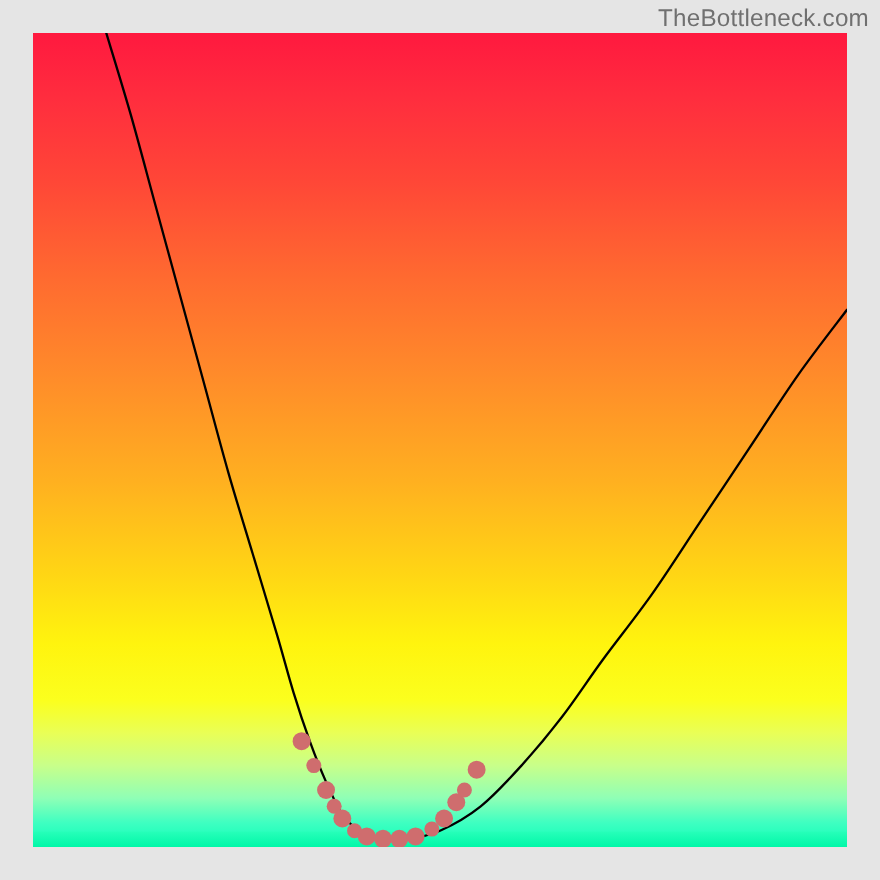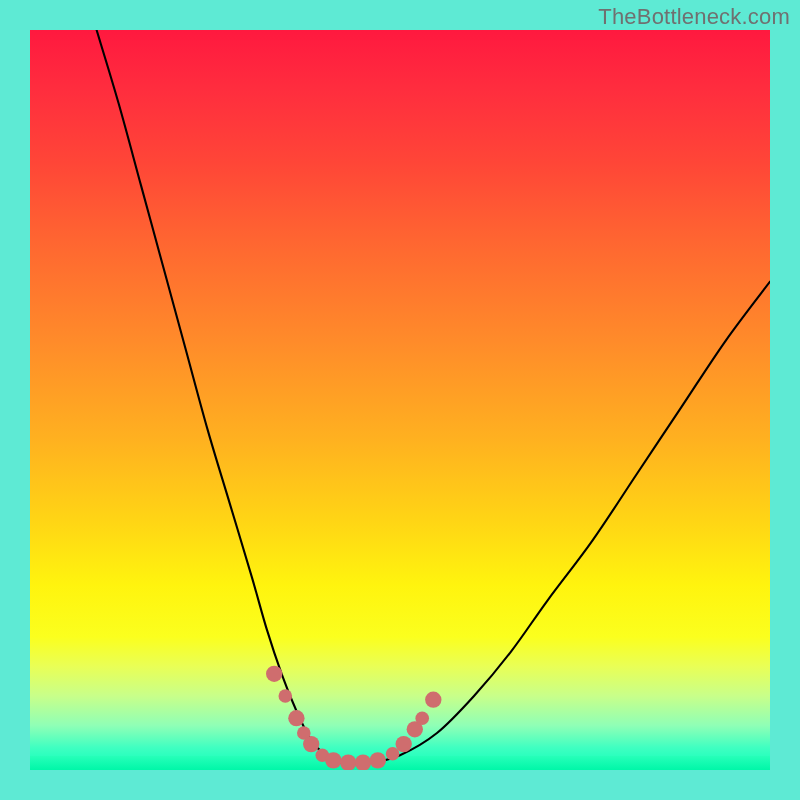--- a/index.html
+++ b/index.html
@@ -1,21 +1,21 @@
 <!DOCTYPE html>
 <html><head>
 <meta charset="utf-8">
 <style>
   * { margin: 0; padding: 0; box-sizing: border-box; }
   html, body { width: 800px; height: 800px; overflow: hidden; background: #000; }
   .frame {
     position: relative;
     width: 800px;
     height: 800px;
-    background: #5eead4;
+    background: #e5e5e5;
   }
   .watermark {
     position: absolute;
     top: 4px;
     right: 10px;
     color: #707070;
     font-family: Arial, Helvetica, sans-serif;
     font-size: 22px;
     letter-spacing: 0.2px;
     z-index: 5;

